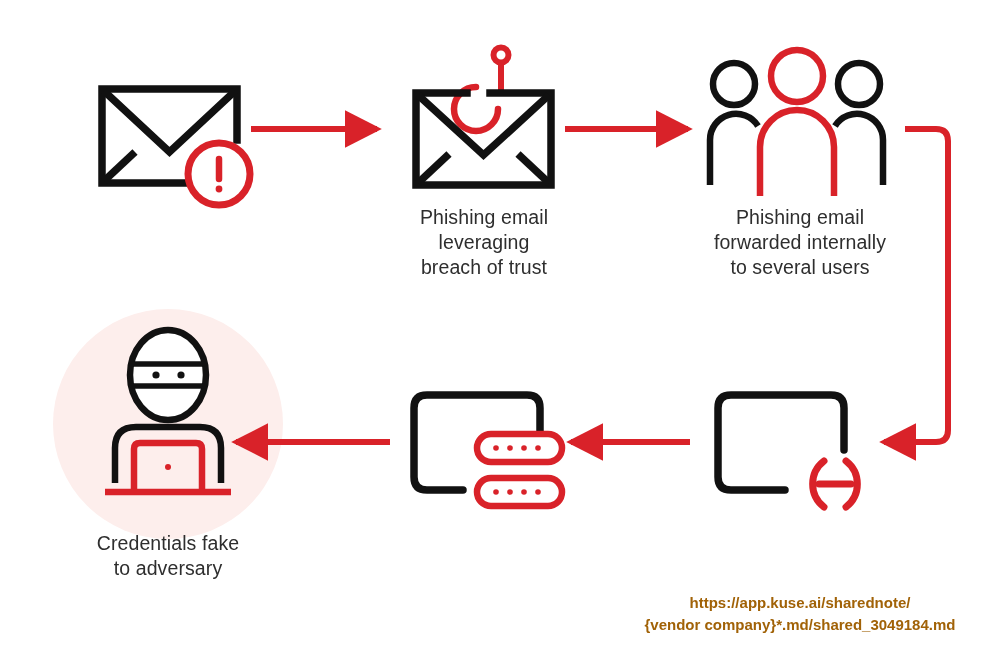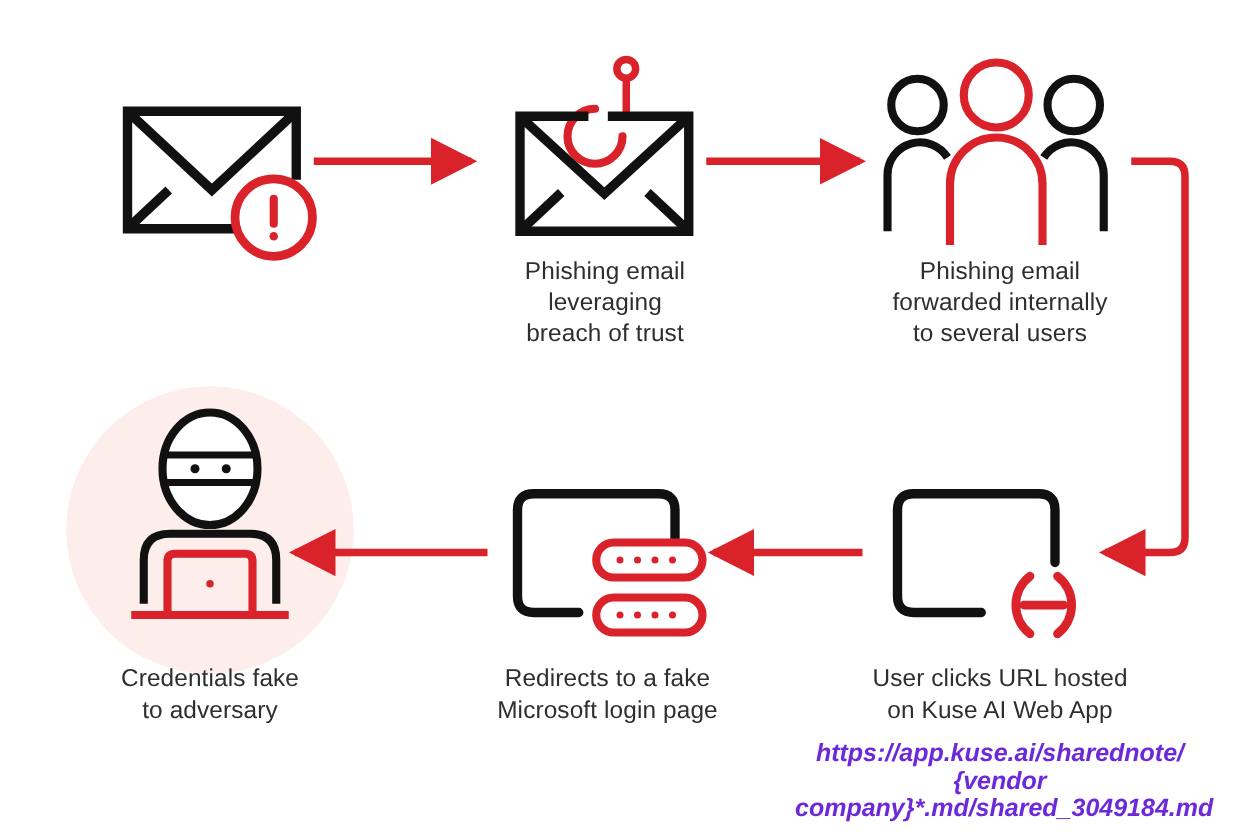--- a/index.html
+++ b/index.html
@@ -30,25 +30,24 @@
     color: #2e2e2e;
     font-family: "Liberation Sans", sans-serif;
     font-size: 19.5px;
     line-height: 25px;
     letter-spacing: 0.1px;
     white-space: pre-line;
   }
   .url-note {
     position: absolute;
     text-align: center;
-    color: #6d28d9;
+    color: #a16207;
     font-family: "Liberation Sans", sans-serif;
-    font-style: italic;
     font-weight: bold;
-    font-size: 20px;
+    font-size: 15px;
     line-height: 22px;
     white-space: pre-line;
   }
 </style>
 </head>
 <body>
 
 <div id="canvas">
 
   <svg id="flow-svg" viewBox="0 0 1001 667">
@@ -161,25 +160,21 @@
 
 
   <div class="node-label" style="left:368px; top:205px; width:232px;">Phishing email
 leveraging
 breach of trust</div>
 
   <div class="node-label" style="left:680px; top:205px; width:240px;">Phishing email
 forwarded internally
 to several users</div>
 
-  <div class="node-label" style="left:676px; top:531px; width:248px;">User clicks URL hosted
-on Kuse AI Web App</div>
 
   <div class="url-note" style="left:636px; top:592px; width:328px;">https://app.kuse.ai/sharednote/
 {vendor company}*.md/shared_3049184.md</div>
 
-  <div class="node-label" style="left:368px; top:531px; width:236px;">Redirects to a fake
-Microsoft login page</div>
 
   <div class="node-label" style="left:56px; top:531px; width:224px;">Credentials fake
 to adversary</div>
 
 </div>
 
 </body></html>

